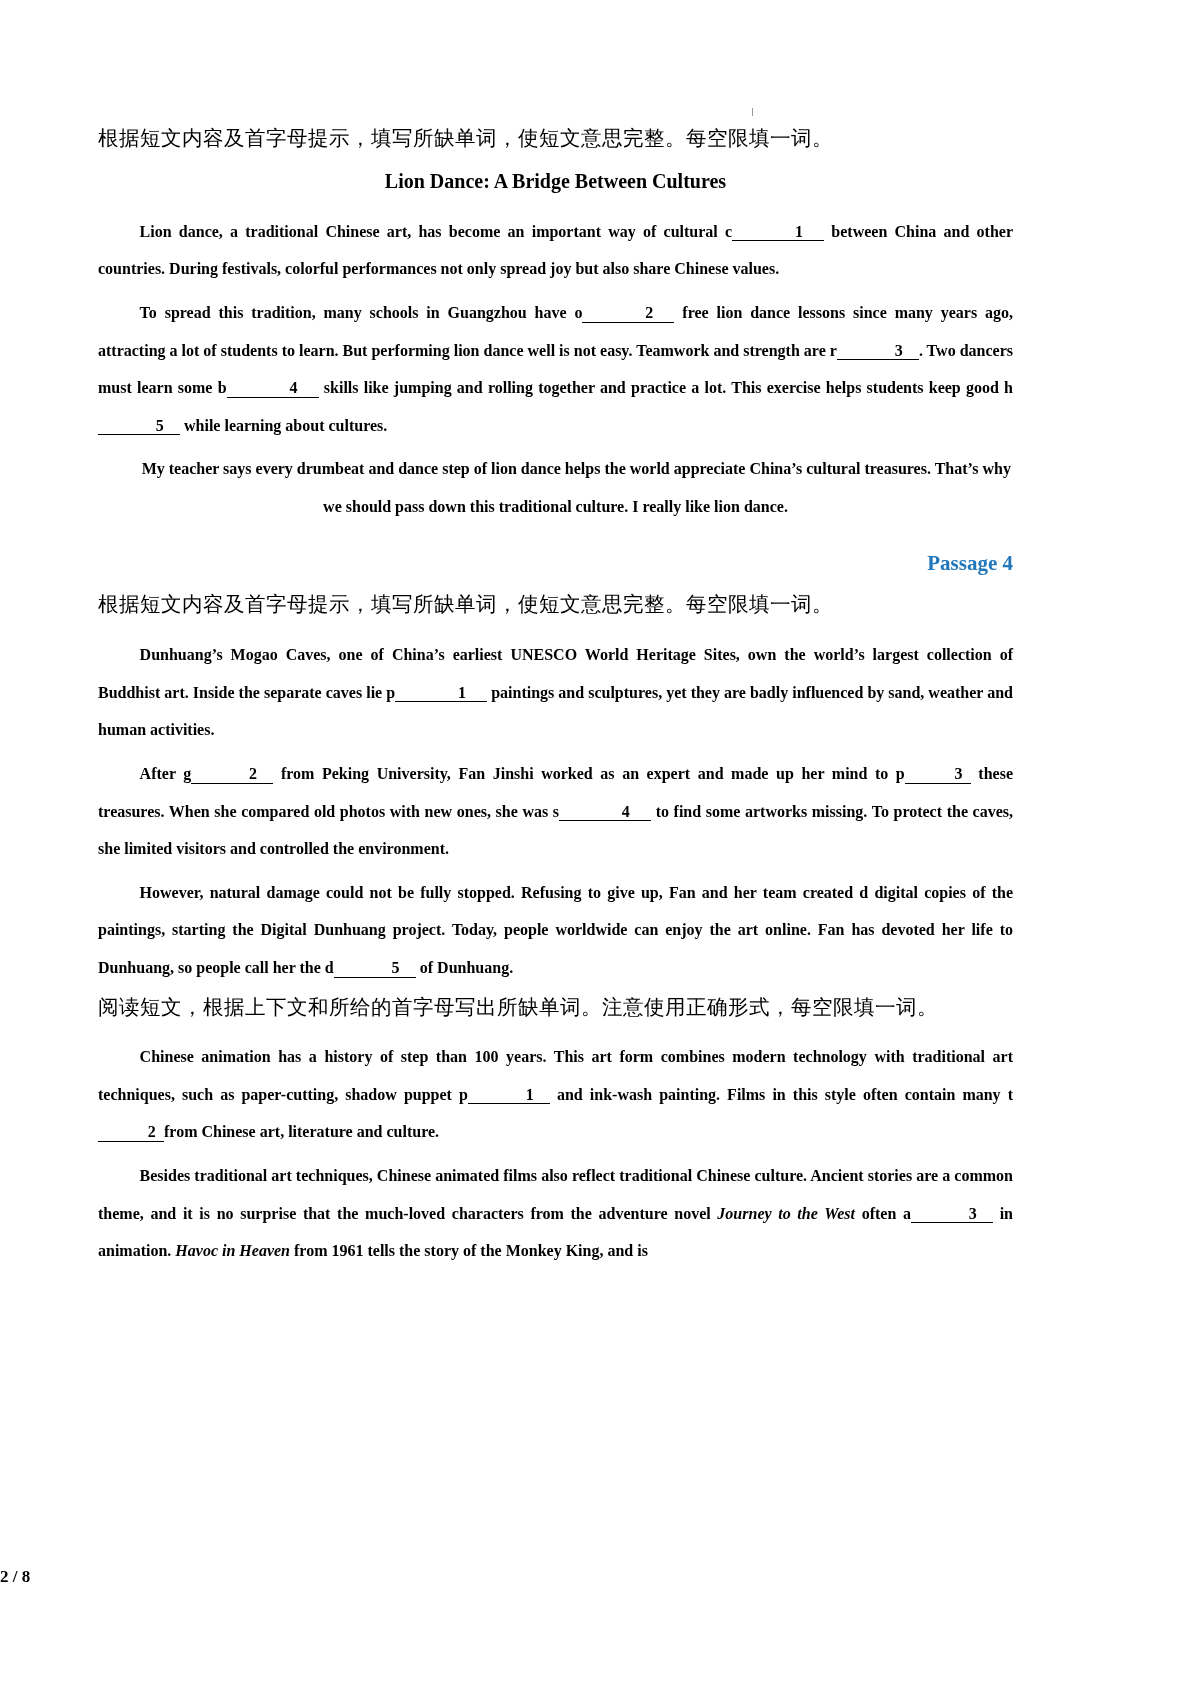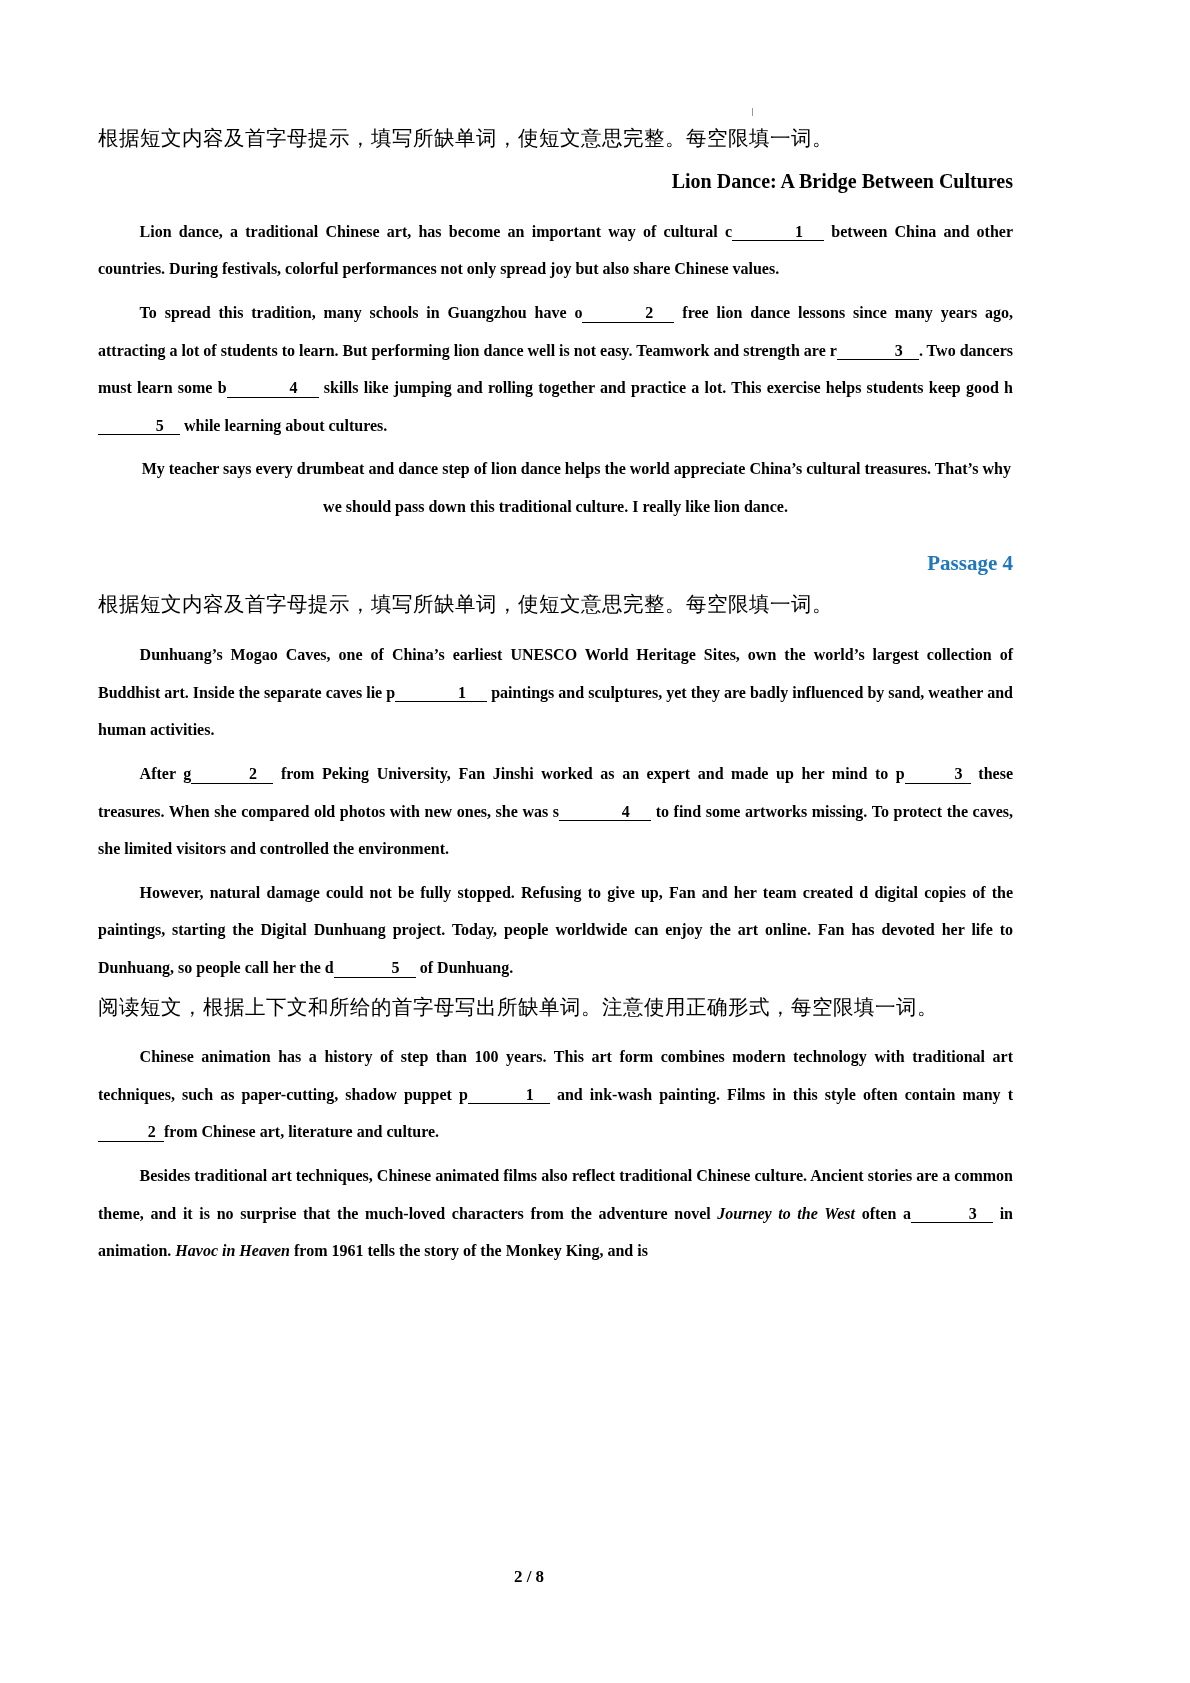--- a/index.html
+++ b/index.html
@@ -84,21 +84,21 @@
     position: relative;
     z-index: 2;
     font-size: 20.5px;
     line-height: 1.45;
     margin: 4px 0 16px 0;
     letter-spacing: .5px;
   }
   .title {
     position: relative;
     z-index: 2;
-    text-align: right;
+    text-align: center;
     font-weight: bold;
     font-size: 20px;
     margin: 0 0 20px 0;
   }
   .passage-head {
     position: relative;
     z-index: 2;
     text-align: right;
     font-weight: bold;
     font-size: 21px;
@@ -134,21 +134,20 @@
   .blank.w3 { min-width: 62px; }
 
   em.ital { font-style: italic; }
 
   
   .footer {
     position: absolute;
     left: 0;
     bottom: 96px;
     width: 1058px;
-    text-align: center;
     font-family: "Liberation Serif", serif;
     font-weight: bold;
     font-size: 17px;
     color: #000;
     z-index: 2;
   }
   .tickmark {
     position: absolute;
     left: 752px;
     top: 108px;

